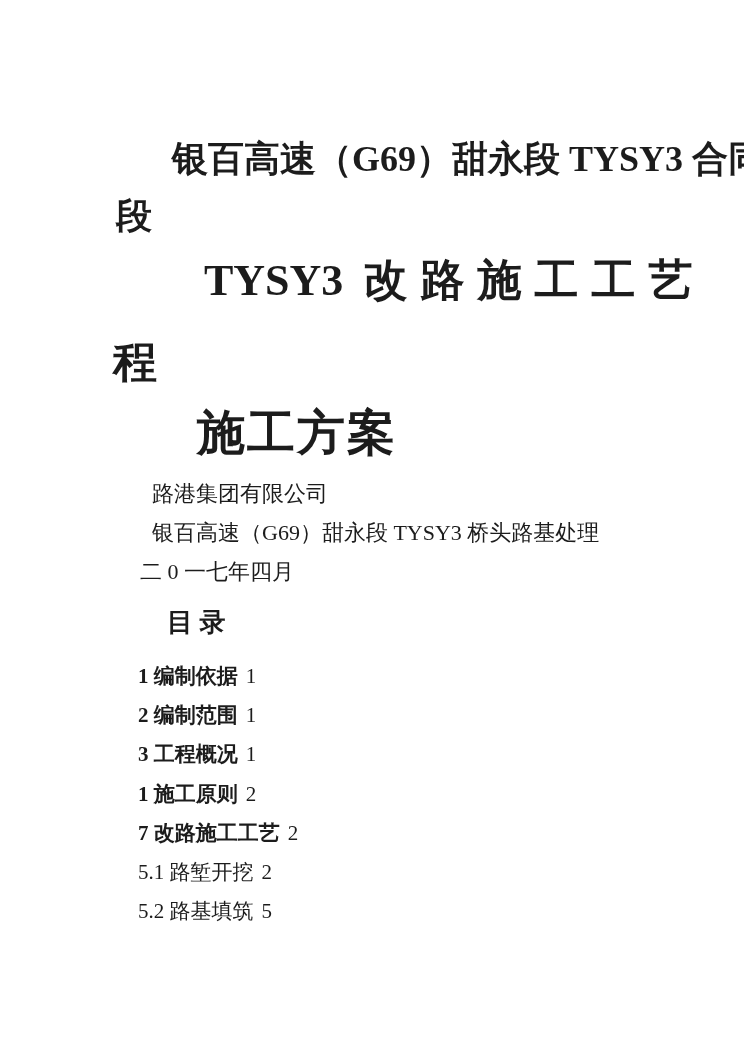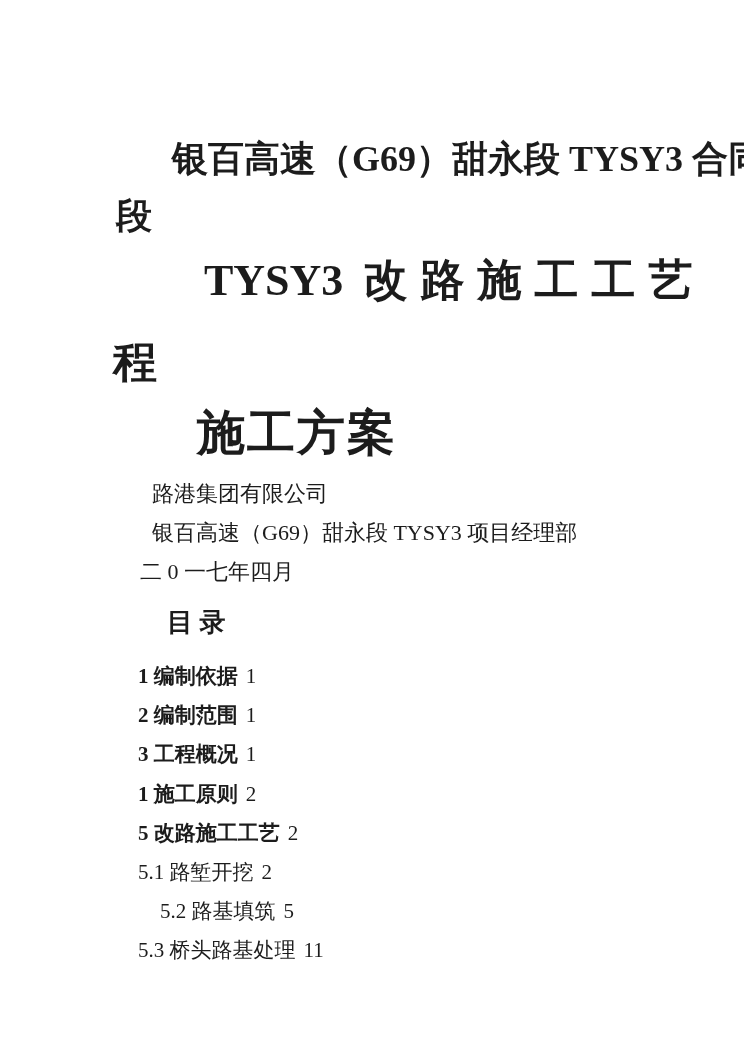--- a/index.html
+++ b/index.html
@@ -73,43 +73,40 @@
   <div class="line t1" style="left:116px; top:196px;">段</div>
 
   <div class="line t2" style="left:204px; top:256px;">
     <span>TYSY3</span><span class="t2-cjk">改路施工工艺</span>
   </div>
   <div class="line t2" style="left:113px; top:338px;">程</div>
 
   <div class="line t3" style="left:197px; top:406px;">施工方案</div>
 
   <div class="line org" style="left:152px; top:482px;">路港集团有限公司</div>
-  <div class="line org" style="left:152px; top:521px;">银百高速（G69）甜永段 TYSY3 项目经理部</div>
+  <div class="line org" style="left:152px; top:521px;">银百高速（G69）甜永段 TYSY3 桥头路基处理</div>
   <div class="line org" style="left:140px; top:560px;">二 0 一七年四月</div>
 
   <div class="line toc-title" style="left:167px; top:608px;">目 录</div>
 
   <div class="toc-row toc-bold" style="top:662px;">
     <span class="lbl">1 编制依据</span><span class="pg">1</span>
   </div>
   <div class="toc-row toc-bold" style="top:701px;">
     <span class="lbl">2 编制范围</span><span class="pg">1</span>
   </div>
   <div class="toc-row toc-bold" style="top:740px;">
     <span class="lbl">3 工程概况</span><span class="pg">1</span>
   </div>
   <div class="toc-row toc-bold" style="top:780px;">
     <span class="lbl">1 施工原则</span><span class="pg">2</span>
   </div>
   <div class="toc-row toc-bold" style="top:819px;">
-    <span class="lbl">5 改路施工工艺</span><span class="pg">2</span>
+    <span class="lbl">7 改路施工工艺</span><span class="pg">2</span>
   </div>
   <div class="toc-row" style="top:858px;">
     <span class="lbl">5.1 路堑开挖</span><span class="pg">2</span>
   </div>
-  <div class="toc-row" style="top:897px;margin-left:22px;">
+  <div class="toc-row" style="top:897px;">
     <span class="lbl">5.2 路基填筑</span><span class="pg">5</span>
-  </div>
-  <div class="toc-row" style="top:936px;">
-    <span class="lbl">5.3 桥头路基处理</span><span class="pg">11</span>
   </div>
 
 </div>
 
 </body></html>

